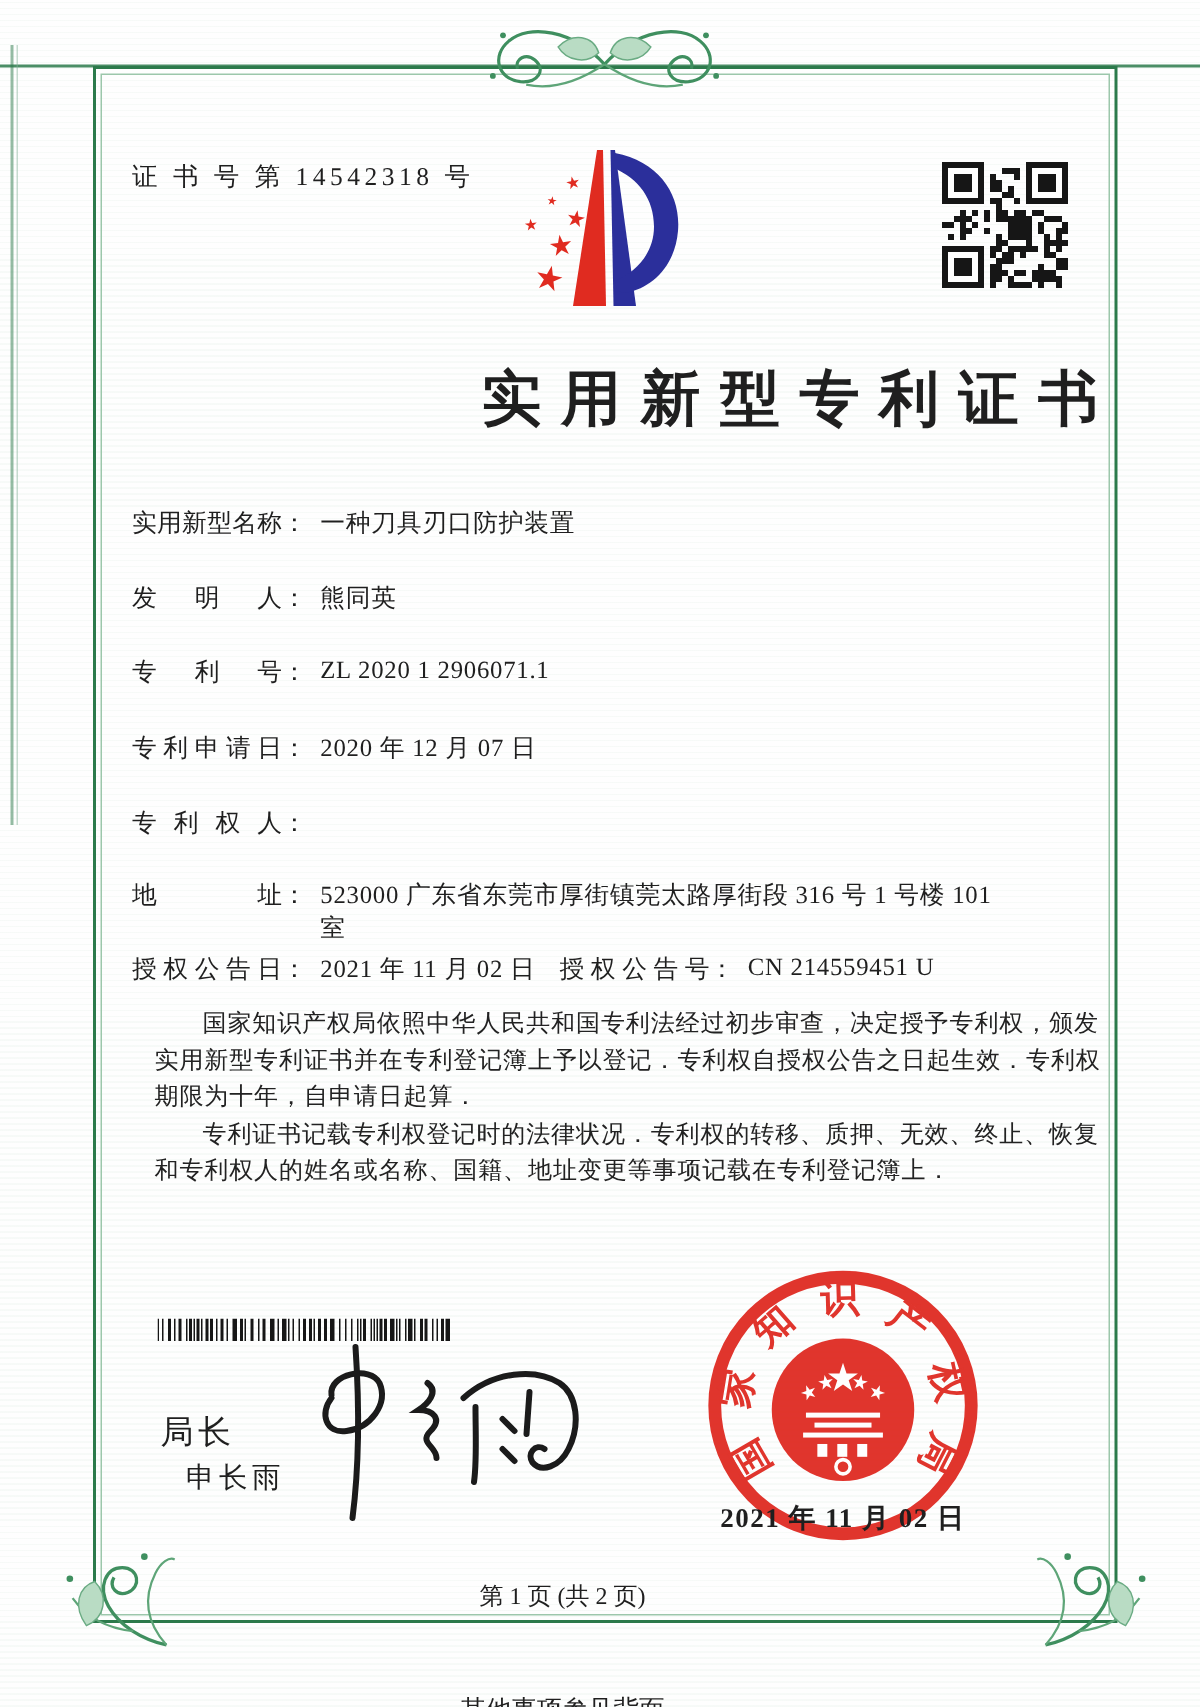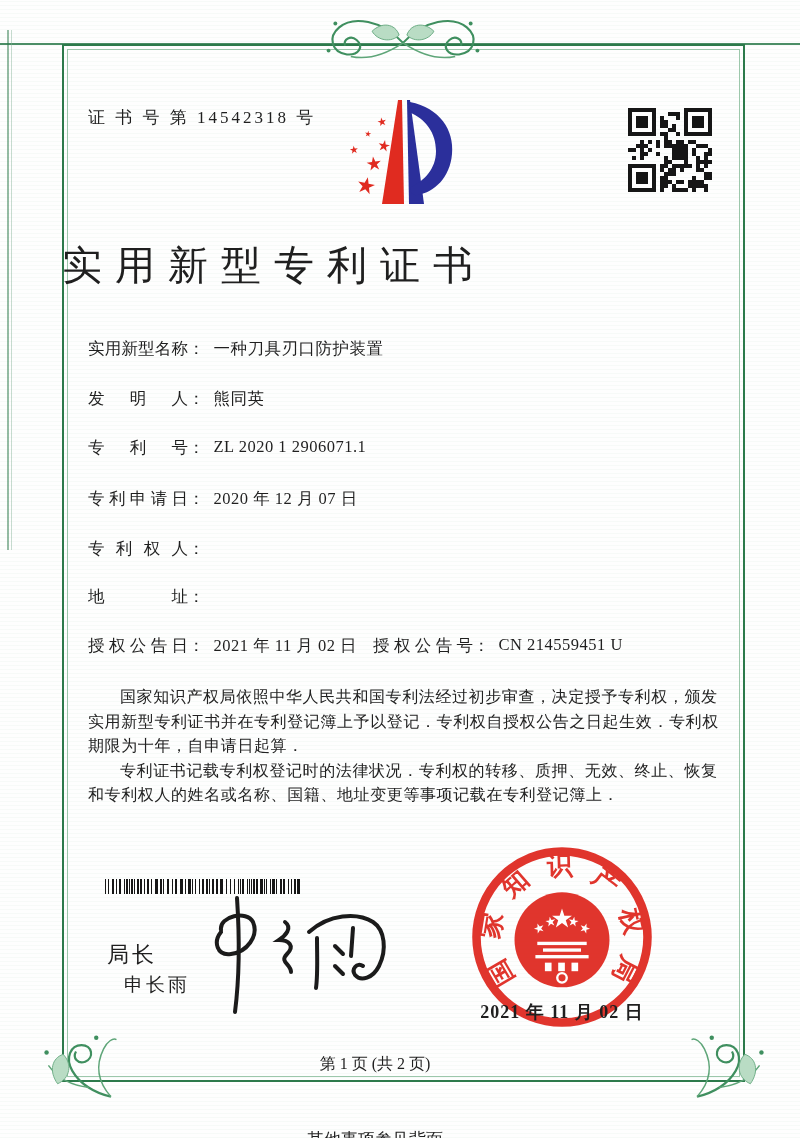--- a/index.html
+++ b/index.html
@@ -21,32 +21,32 @@
     border:2px solid #2c7a4b; z-index:1; }
   .frame-inner { position:absolute; inset:3px; border:1px solid #9cc7ab; }
   .ornament { position:absolute; z-index:2; }
   .orn-top { left:293px; top:10px; width:220px; height:58px; }
   .orn-bl { left:28px; top:1012px; width:96px; height:92px; }
   .orn-br { left:684px; top:1012px; width:96px; height:92px; transform:scaleX(-1); }
   
   .cert-no { position:absolute; left:88px; top:106px; font-size:17px; letter-spacing:3px; z-index:3; }
   .logo { position:absolute; left:338px; top:96px; width:120px; height:112px; z-index:3; }
   .qr { position:absolute; left:628px; top:108px; width:84px; height:84px; z-index:3; }
-  .title { position:absolute; left:62px; top:238px; width:683px; text-align:left;
-    font-size:40px; font-weight:normal; letter-spacing:13px; z-index:3; }
+  .title { position:absolute; left:62px; top:238px; width:683px; text-align:right;
+    font-size:40px; font-weight:bold; letter-spacing:13px; z-index:3; }
   
   .frow { position:absolute; left:88px; width:632px; display:flex; font-size:16.5px; z-index:3; }
   .flabel { display:inline-block; width:100px; flex:none; text-align:justify; text-align-last:justify; }
   .fcolon { flex:none; margin-right:9px; }
   .fvalue { letter-spacing:.5px; }
   .fvalue .v2 { display:block; }
   .r1{top:338px}.r2{top:388px}.r3{top:437px}.r4{top:488px}.r5{top:538px}.r6{top:586px}.r7{top:635px}
   .pair2 { position:absolute; left:285px; top:0; display:flex; }
   
-  .paras { position:absolute; left:88px; top:671px; width:636px; z-index:3;margin-top:14px; }
+  .paras { position:absolute; left:103px; top:671px; width:636px; z-index:3; }
   .paras p { font-size:16px; line-height:24.5px; letter-spacing:.6px; text-indent:2em; color:#222; }
   
   .barcode { position:absolute; left:105px; top:879px; z-index:3; }
   .signer-title { position:absolute; left:107px; top:940px; font-size:22px; letter-spacing:3px; z-index:3; }
   .signer-name { position:absolute; left:124px; top:972px; font-size:19px; letter-spacing:3px; z-index:3; }
   .signature { position:absolute; left:185px; top:888px; width:255px; height:128px; z-index:4; }
   .seal { position:absolute; left:467px; top:842px; width:190px; height:190px; z-index:3; opacity:.95; }
   .seal-date { position:absolute; left:462px; top:1000px; width:200px; text-align:center;
     font-size:18px; font-weight:600; letter-spacing:1px; z-index:5; }
   .footer-page { position:absolute; left:45px; top:1054px; width:660px; text-align:center; font-size:16px; z-index:3; }
@@ -265,20 +265,21 @@
     <span class="fcolon">：</span>
   <span class="fvalue">2020 年 12 月 07 日</span>
 </div>
 <div class="frow r5">
   <span class="flabel">专利权人</span>
     <span class="fcolon">：</span>
 </div>
 <div class="frow r6">
   <span class="flabel">地址</span>
     <span class="fcolon">：</span>
+  <span class="fvalue"><span>523000 广东省东莞市厚街镇莞太路厚街段 316 号 1 号楼 101</span><span class="v2">室</span></span>
 </div>
 <div class="frow r7" style="position:absolute;">
   <span class="flabel">授权公告日</span>
     <span class="fcolon">：</span>
   <span class="fvalue">2021 年 11 月 02 日</span>
   <span class="pair2">
     <span class="flabel">授权公告号</span>
       <span class="fcolon">：</span>
     <span class="fvalue">CN 214559451 U</span>
   </span>

